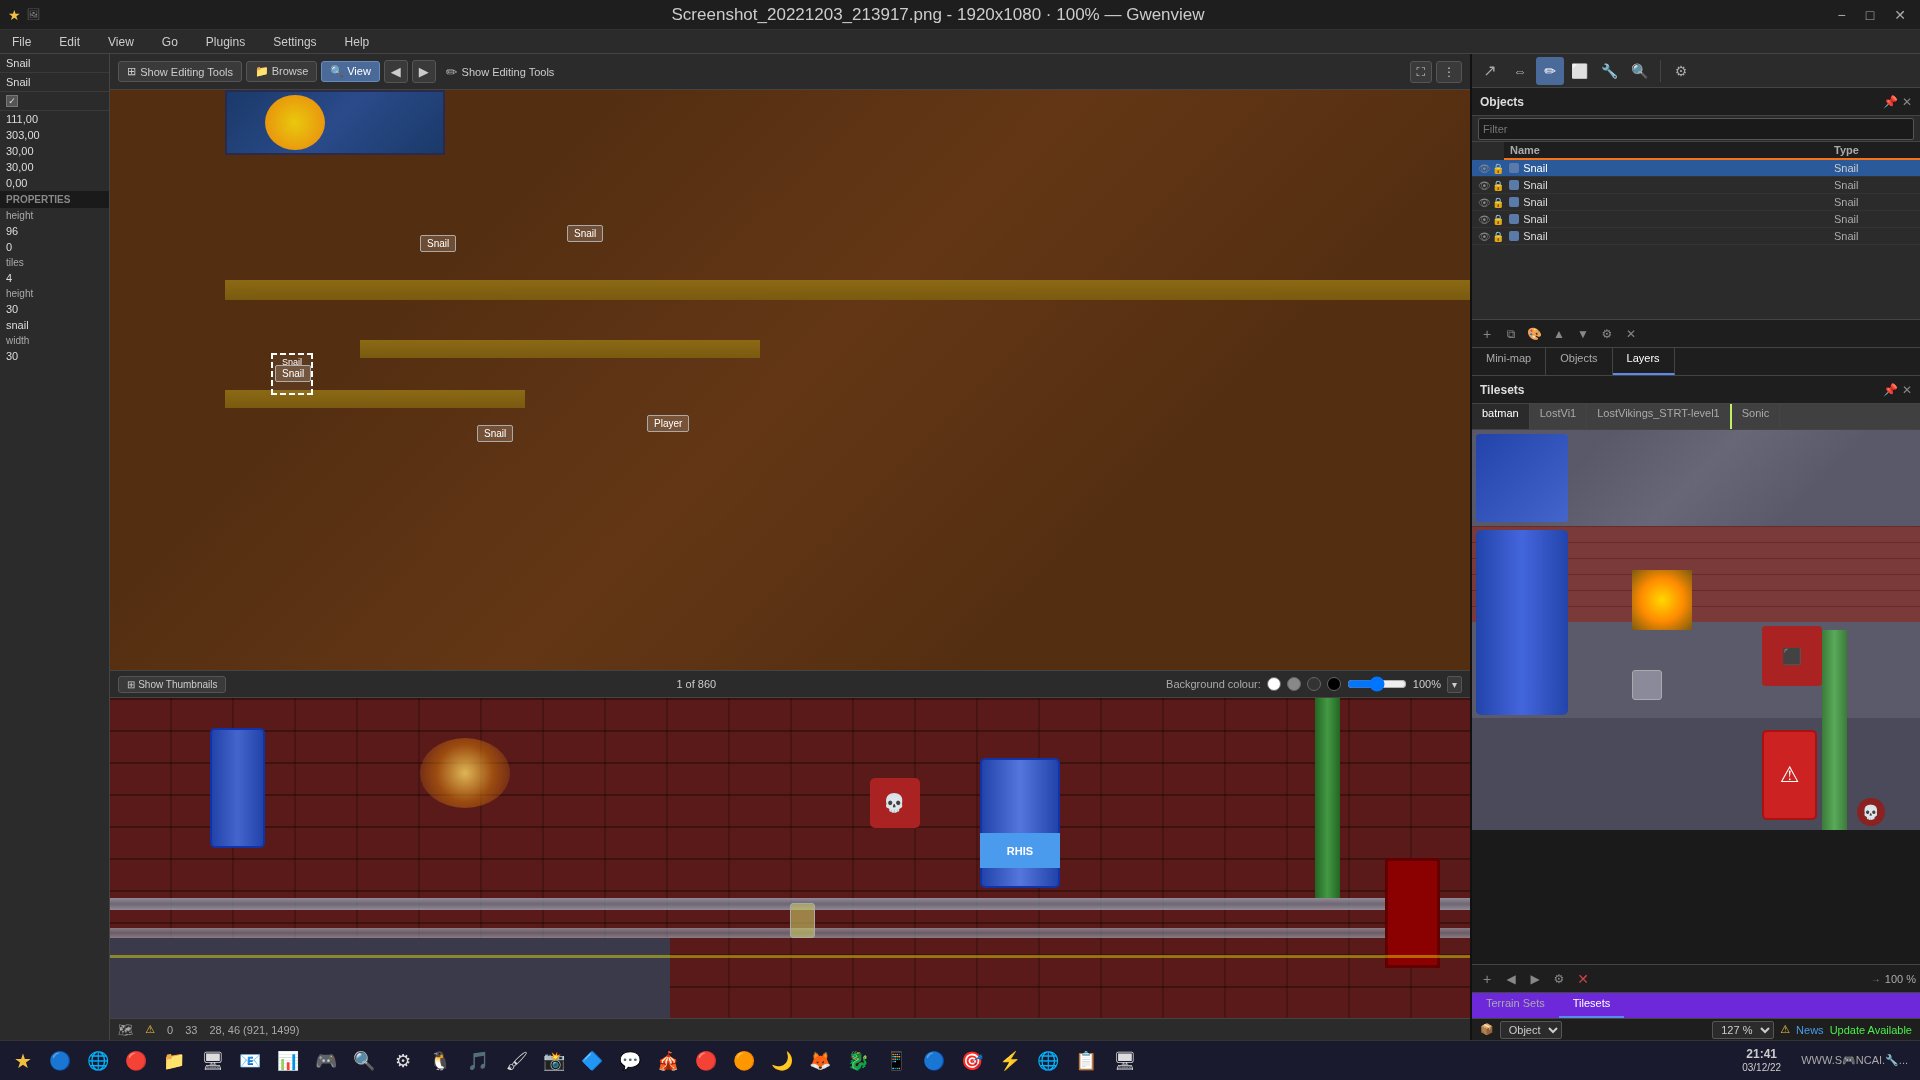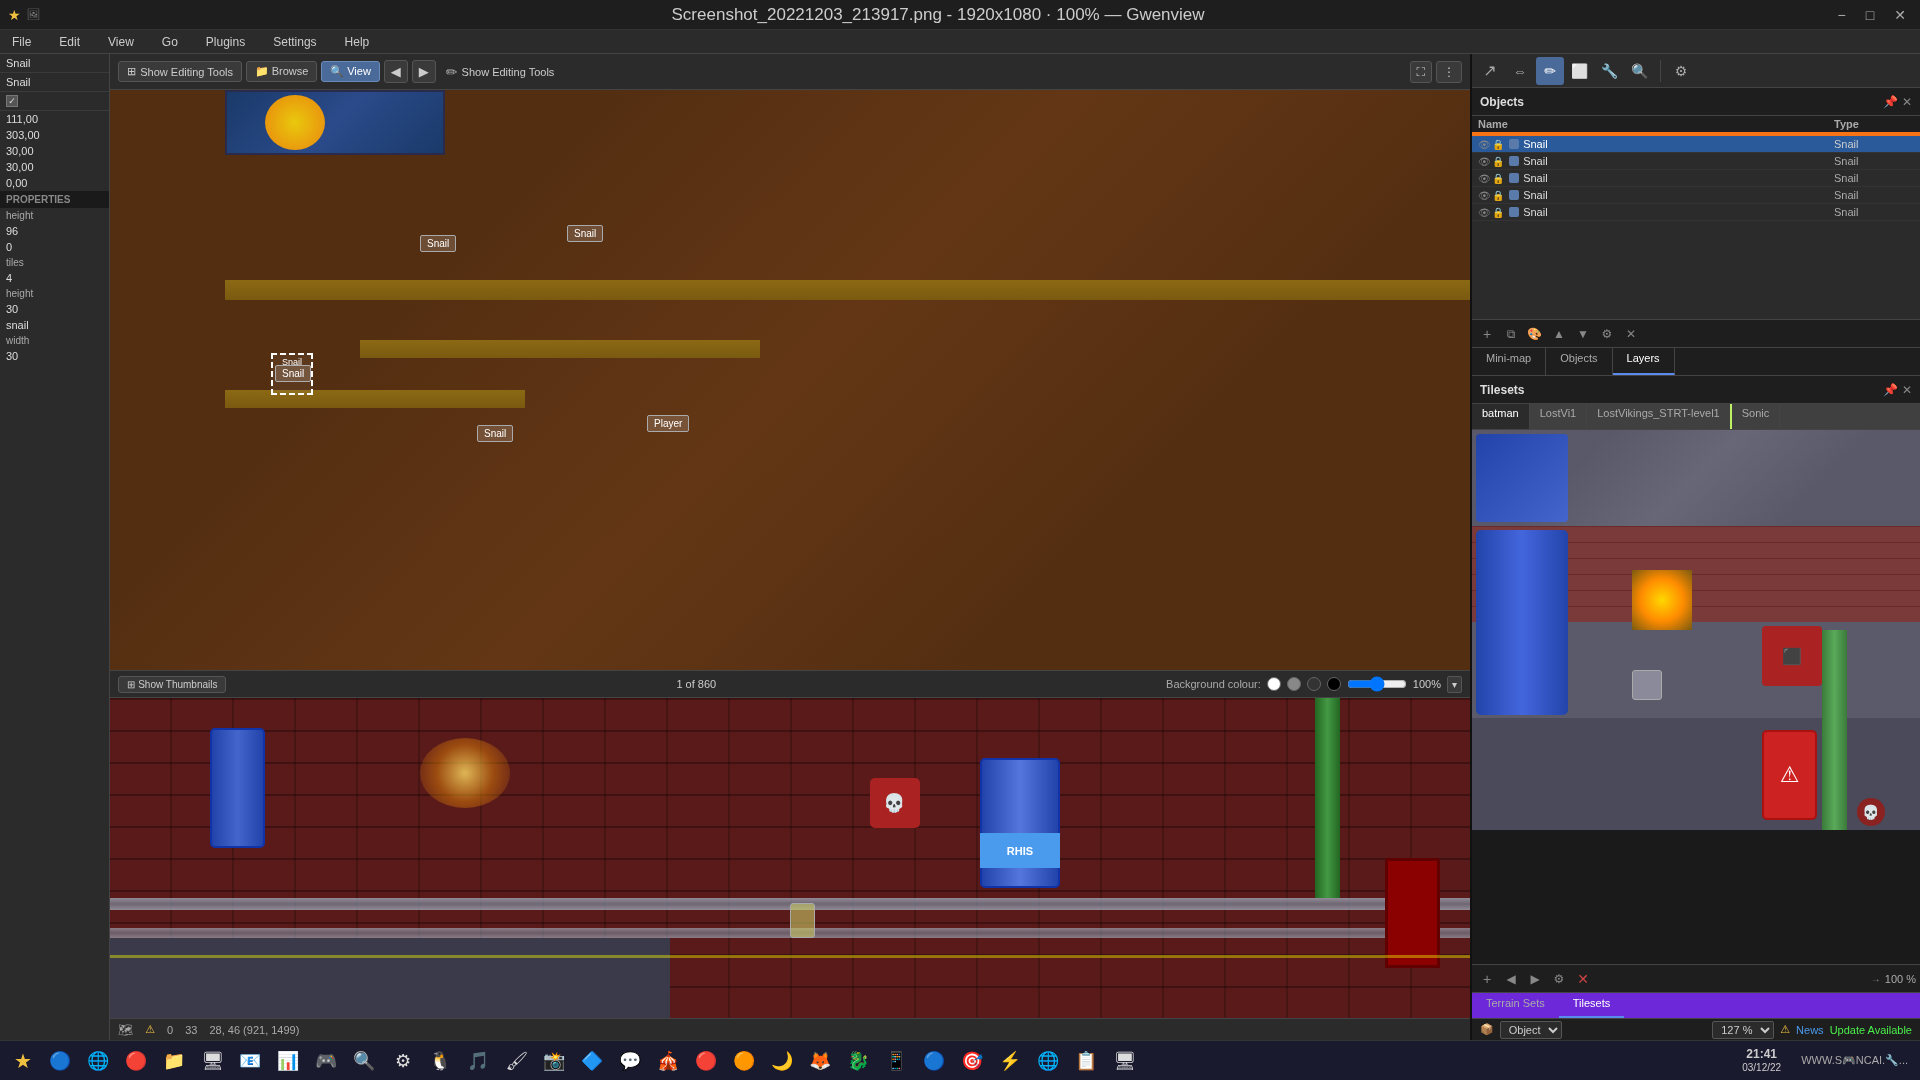--- a/index.html
+++ b/index.html
@@ -270,22 +270,25 @@
     <div id="objects-section" style="height:260px;border-bottom:1px solid #444;display:flex;flex-direction:column;">
 
       <div style="height:28px;background:#1e1e1e;display:flex;align-items:center;justify-content:space-between;padding:0 8px;border-bottom:1px solid #444;">
         <span style="font-size:12px;font-weight:bold;color:#ddd;">Objects</span>
         <div style="display:flex;gap:4px;">
           <span style="cursor:pointer;color:#888;">📌</span>
           <span style="cursor:pointer;color:#888;">✕</span>
         </div>
       </div>
 
-
-      <div style="display:flex;padding:2px 6px;background:#1e1e1e;border-bottom:4px solid #f97316;font-size:11px;font-weight:bold;color:#aaa;">
+      <div style="height:26px;padding:2px 6px;border-bottom:1px solid #444;">
+        <input type="text" placeholder="Filter" style="width: 100%; height: 22px; background: rgb(26, 26, 26); border: 1px solid rgb(85, 85, 85); border-radius: 2px; color: rgb(204, 204, 204); padding: 0px 4px; font-size: 11px;">
+      </div>
+
+      <div style="display:flex;padding:2px 6px;background:#1e1e1e;border-bottom:2px solid #f97316;font-size:11px;font-weight:bold;color:#aaa;margin-left:32px;">
         <span style="flex:1;">Name</span>
         <span style="width:80px;">Type</span>
       </div>
 
       <div style="flex:1;overflow-y:auto;">
 
         <div style="display:flex;align-items:center;padding:2px 6px;border-bottom:1px solid #333;cursor:pointer;font-size:11px;background:#2a5a9a;">
           <span style="color:#888;font-size:10px;margin-right:2px;cursor:pointer;">👁</span>
           <span style="color:#888;font-size:10px;margin-right:4px;cursor:pointer;">🔒</span>
           <span style="width:10px;height:10px;background:#5a7aaa;border-radius:2px;display:inline-block;margin-right:4px;"></span>

